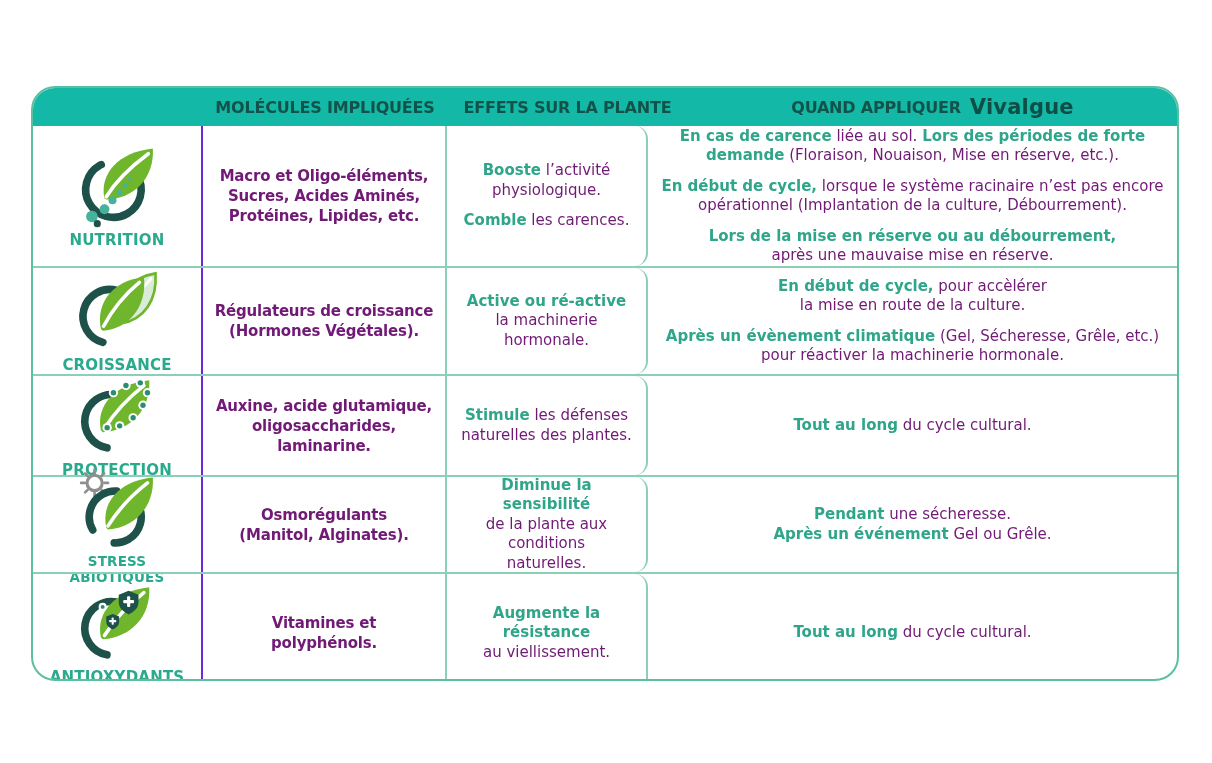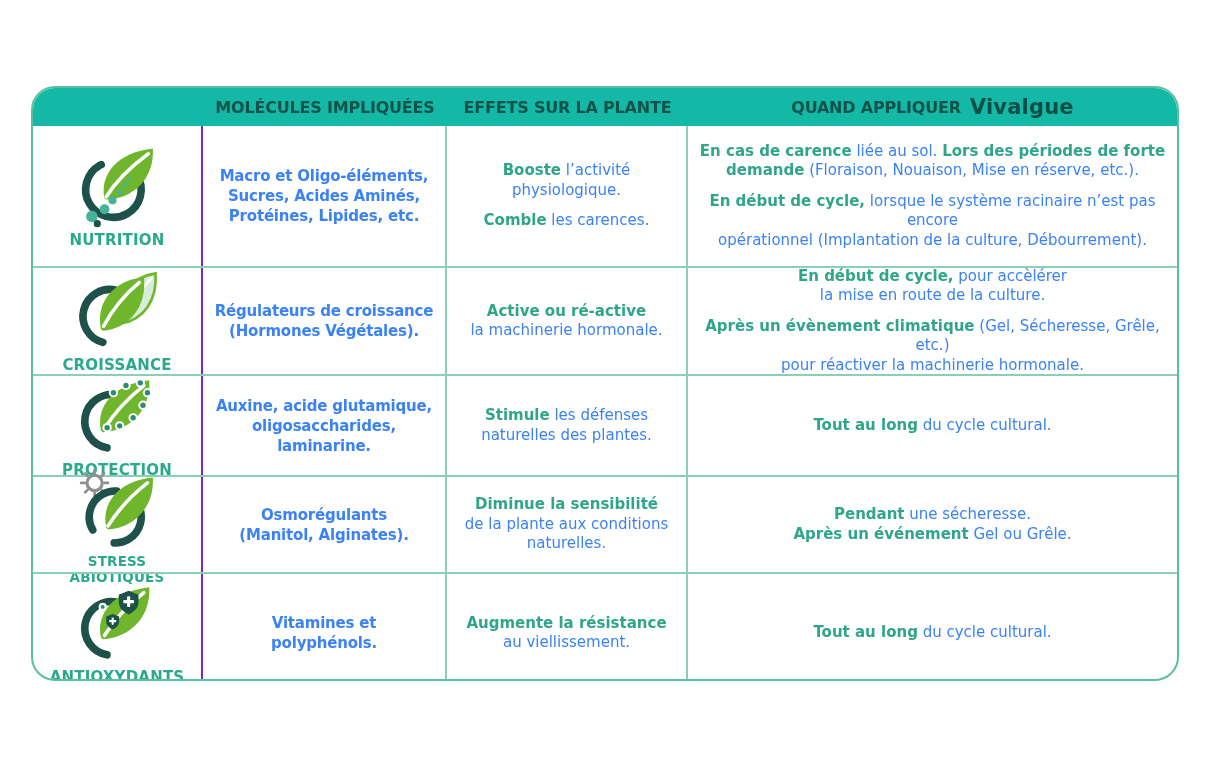--- a/index.html
+++ b/index.html
@@ -16,30 +16,30 @@
   .th.c4{flex:1;display:flex;align-items:center;justify-content:center;gap:9px;}
   .brand{font-size:21px;font-weight:800;color:#0d4f46;letter-spacing:0.2px;}
   .tbody{flex:1;display:flex;flex-direction:column;}
   .row{display:flex;box-sizing:border-box;}
   .row + .row{border-top:2px solid #8ad0b8;}
   .r1{height:140px;} .r2{height:108px;} .r3{height:101px;} .r4{height:97px;} .r5{flex:1;}
   .cell{box-sizing:border-box;display:flex;flex-direction:column;align-items:center;
     justify-content:center;text-align:center;padding:6px 10px;}
   .c-icon{width:170px;border-right:2px solid #6d28d9;}
   .c-mol{width:244px;border-right:2px solid #8ad0b8;}
-  .c-eff{width:241px;border-right:2px solid #8ad0b8;}
+  .c-eff{width:201px;border-right:2px solid #8ad0b8;border-radius:13px;}
   .c-when{flex:1;}
   .cat-label{color:#2aa98d;font-weight:700;font-size:15px;letter-spacing:0.2px;margin-top:2px;}
   .r4 .cat-label{font-size:13.5px;}
   .c-mol .line{font-weight:700;color:#1c1c1c;font-size:15px;line-height:20px;letter-spacing:-0.2px;}
   .c-eff,.c-when{font-size:15px;color:#1e1e1e;}
   .line{line-height:19.5px;}
   .para + .para{margin-top:11px;}
   .hl{color:#2fa58a;font-weight:700;}
-  .n{color:#3b82f6;}
+  .n{color:#701a75;}
   .icon{width:104px;height:86px;flex:0 0 auto;}
 </style>
 </head>
 <body>
 
 <div class="stage">
   <div class="table">
 
     <div class="thead">
       <div class="th c1"></div>
@@ -86,20 +86,24 @@
             </div>
           </div>
         <div class="cell c-when">
             <div class="para">
               <div class="line"><span class="hl">En cas de carence</span><span class="n"> liée au sol. </span><span class="hl">Lors des périodes de forte</span></div>
               <div class="line"><span class="hl">demande</span><span class="n"> (Floraison, Nouaison, Mise en réserve, etc.).</span></div>
             </div>
             <div class="para">
               <div class="line"><span class="hl">En début de cycle,</span><span class="n"> lorsque le système racinaire n’est pas encore</span></div>
               <div class="line"><span class="n">opérationnel (Implantation de la culture, Débourrement).</span></div>
+            </div>
+            <div class="para">
+              <div class="line"><span class="hl">Lors de la mise en réserve ou au débourrement,</span></div>
+              <div class="line"><span class="n">après une mauvaise mise en réserve.</span></div>
             </div>
           </div>
       </div>
 
       <div class="row r2">
         <div class="cell c-icon">
           <svg class="icon" viewBox="0 0 100 96">
             <circle cx="42" cy="54" r="30" fill="none" stroke="#1d5149" stroke-width="8.5" stroke-dasharray="118 70" stroke-linecap="round" transform="rotate(105 42 54)"></circle>
             <path d="M52 60 C 50 30, 66 10, 93 6 C 95 36, 80 58, 54 62 Z" fill="#d8ecd8" stroke="#6fb62c" stroke-width="3"></path>
             <path d="M88 12 C 74 26, 62 42, 55 58" stroke="#ffffff" stroke-width="3.5" fill="none" stroke-linecap="round"></path>

